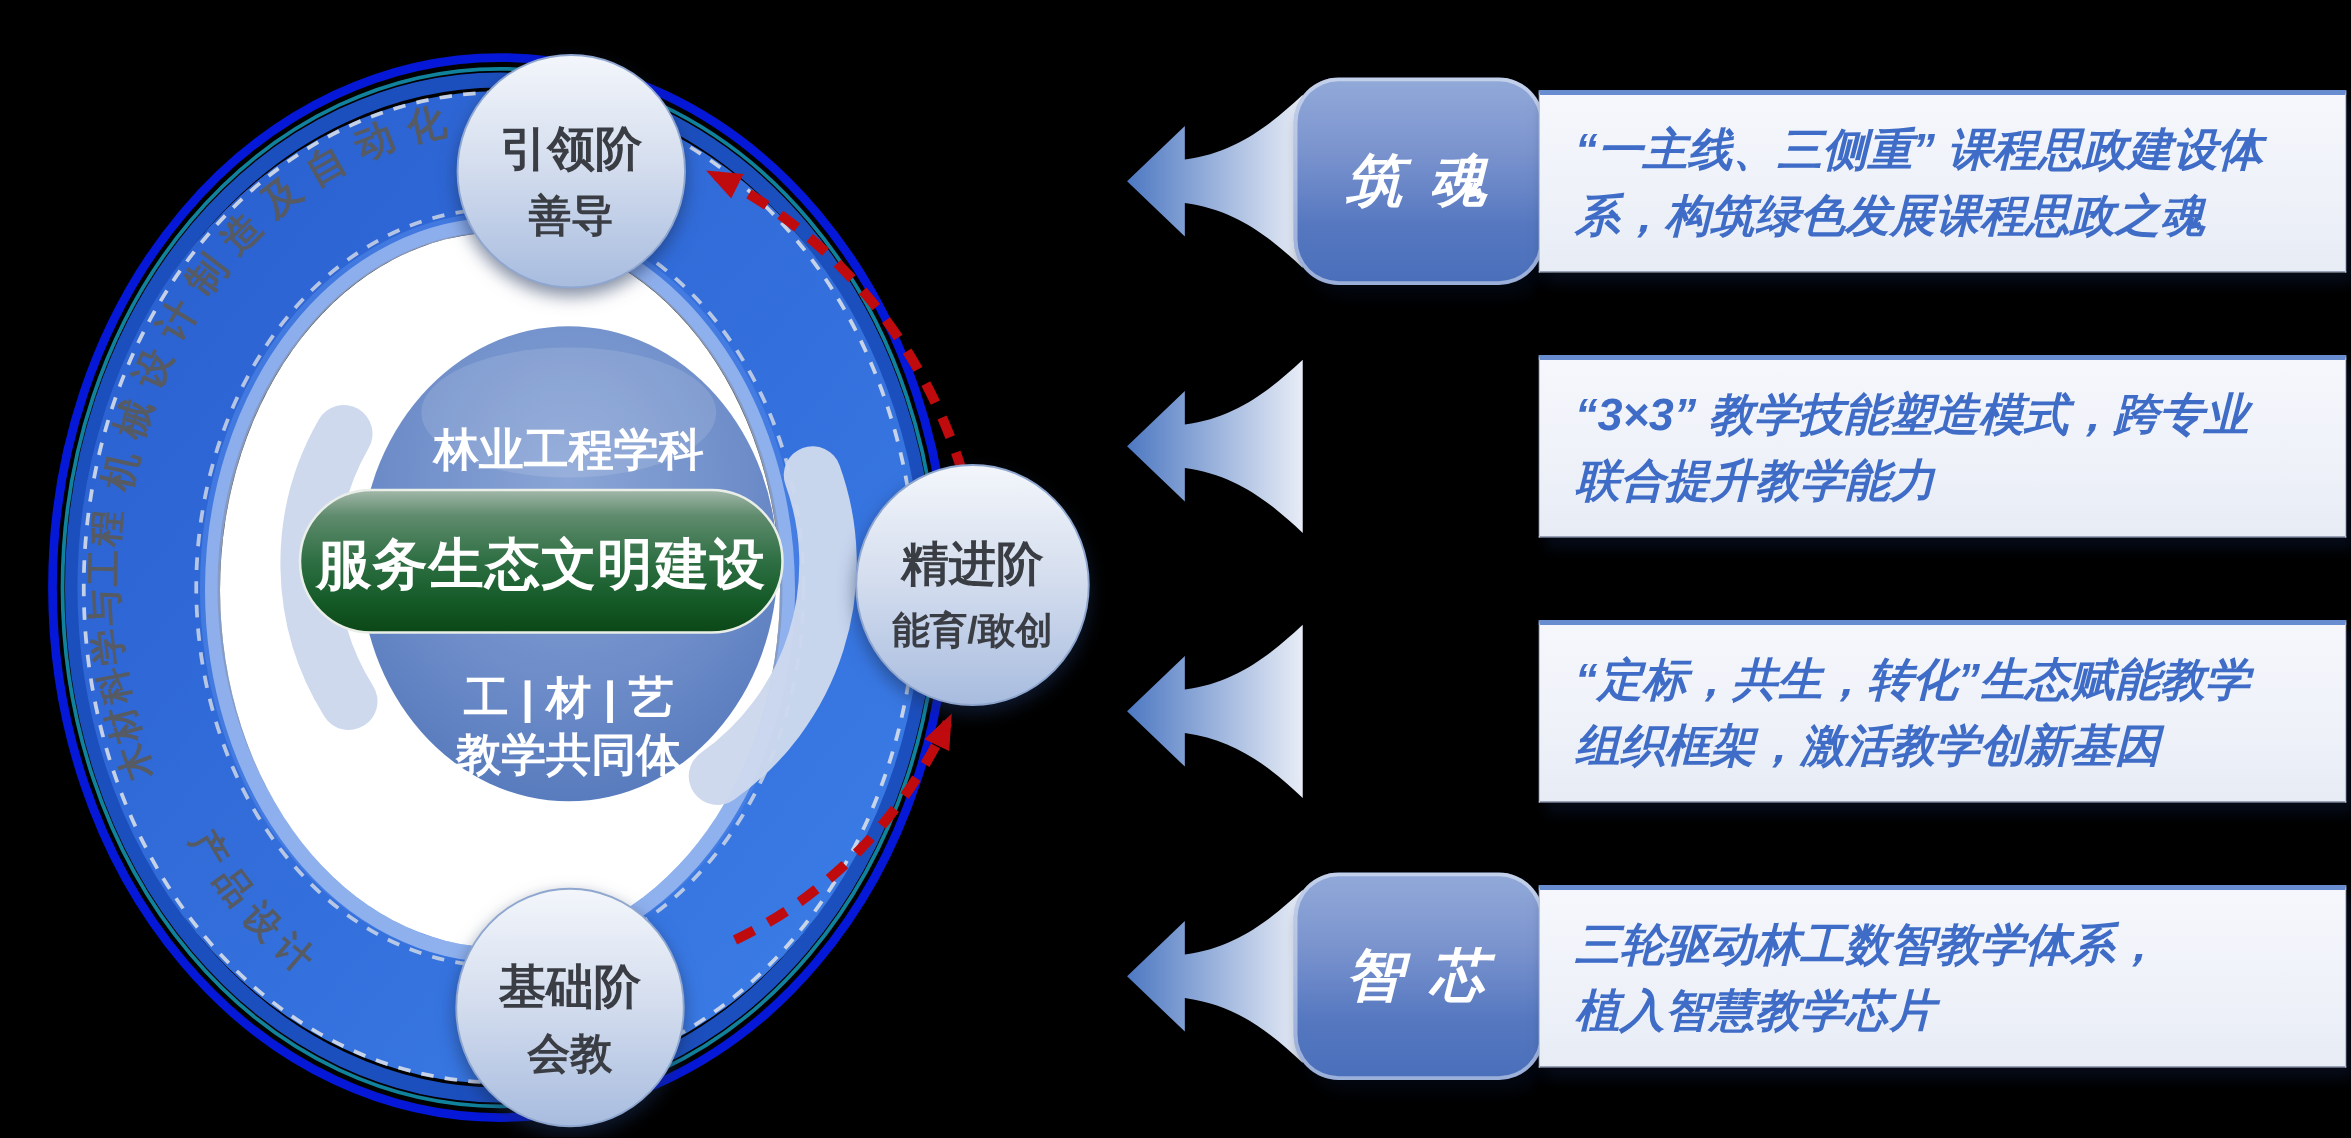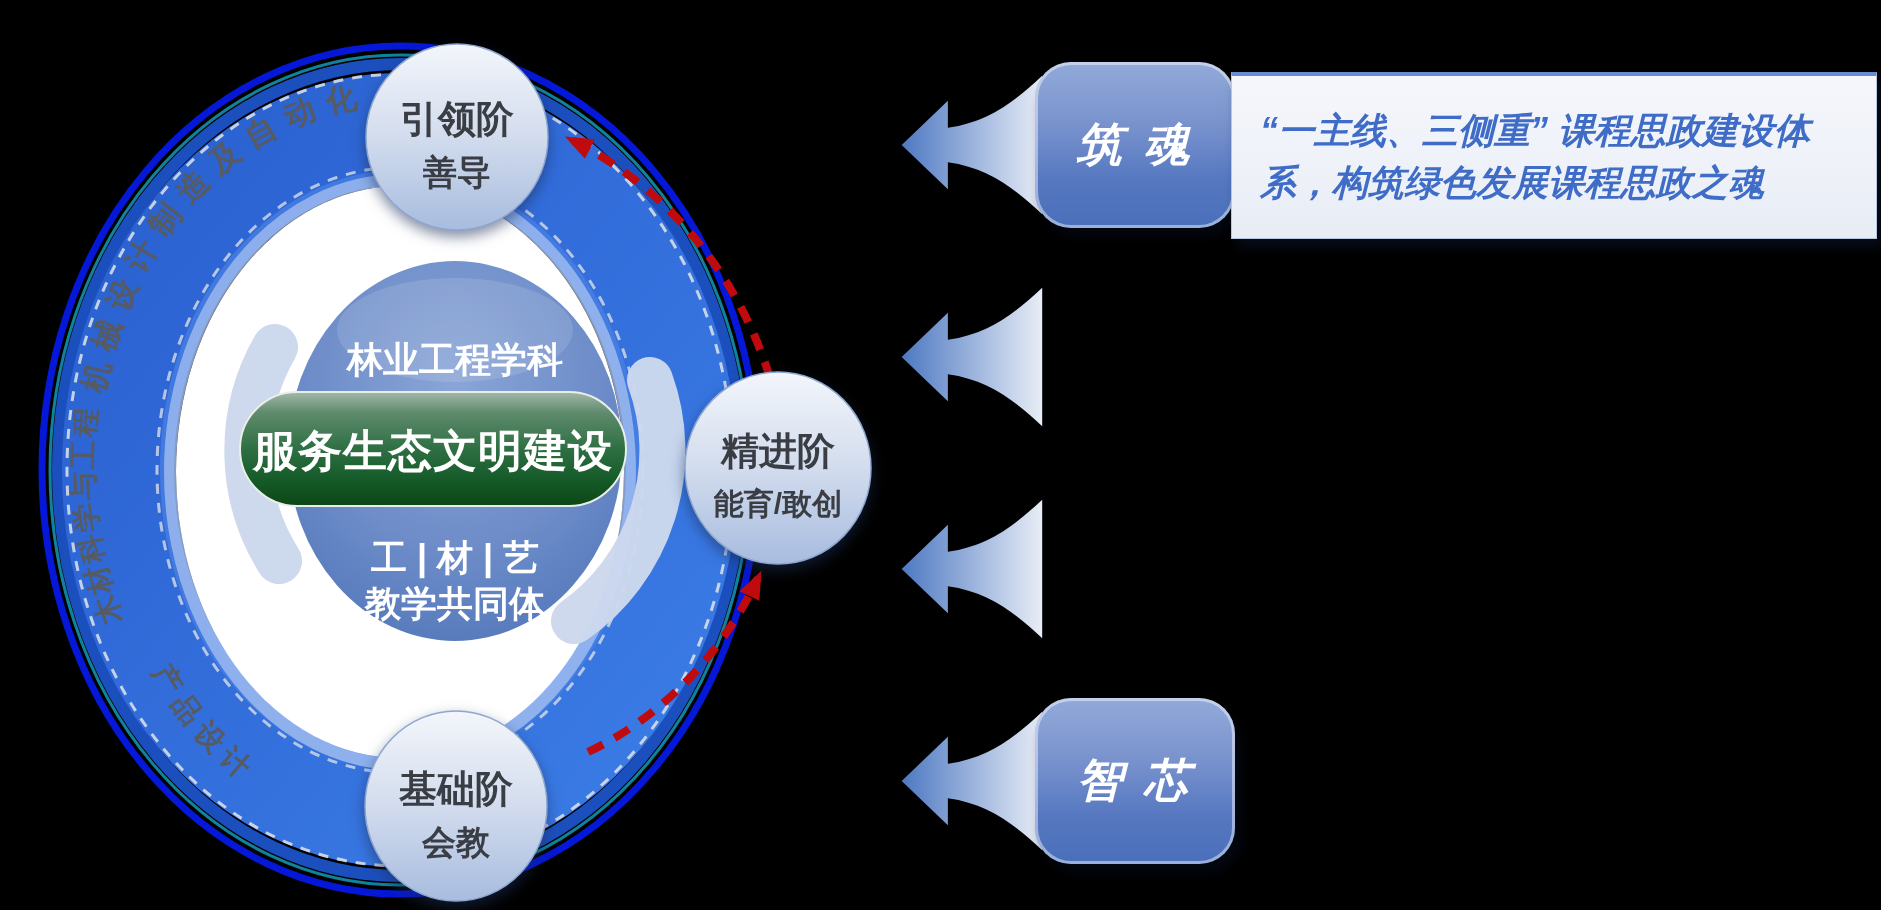--- a/index.html
+++ b/index.html
@@ -16,21 +16,21 @@
     position:absolute;left:148px;top:0;width:200px;height:166px;
     border-radius:36px;
     background:linear-gradient(180deg,#92aad9 0%,#7b94ce 35%,#5577c0 72%,#4a6fba 100%);
     box-shadow:inset 0 0 0 3px rgba(255,255,255,.45), 7px 9px 12px rgba(5,10,25,.65);
     display:flex;align-items:center;justify-content:center;
   }
   .label-box span{
     color:#fff;font-size:46px;font-weight:bold;letter-spacing:4px;white-space:nowrap;
   }
   .desc-box{
-    position:absolute;left:344px;top:10px;width:646px;height:167px;
+    position:absolute;left:344px;top:10px;width:646px;height:146px;
     background:linear-gradient(180deg,#f5f7fc 0%,#eef1f8 60%,#e7ecf5 100%);
     border:1px solid #b9c6e2;border-top:4px solid #688cd0;
     box-shadow:6px 9px 10px rgba(10,18,40,.6);
     display:flex;align-items:center;
     padding:0 18px 0 28px;box-sizing:border-box;
   }
   .desc-box p{
     margin:0;color:#3e6cc6;font-size:36px;font-weight:bold;
     line-height:1.45;white-space:pre-line;
   }
@@ -159,40 +159,52 @@
 <div class="row" id="row2">
   <svg class="flare" viewBox="0 0 150 160" xmlns="http://www.w3.org/2000/svg">
     <defs>
         <linearGradient id="gF2" x1="0" y1="0" x2="1" y2="0">
       <stop offset="0" stop-color="#4d78c2"></stop>
           <stop offset="1" stop-color="#e8edf6"></stop>
         </linearGradient>
       </defs>
     <path d="M4 80 L52 34 L52 62 C 95 56 122 34 150 8 L150 152 C 122 126 95 104 52 98 L52 126 Z" fill="url(#gF2)"></path>
   </svg>
+  <div class="desc-box">
+    <p>“3×3” 教学技能塑造模式，跨专业
+联合提升教学能力</p>
+  </div>
 </div>
 
 <div class="row" id="row3">
   <svg class="flare" viewBox="0 0 150 160" xmlns="http://www.w3.org/2000/svg">
     <defs>
         <linearGradient id="gF3" x1="0" y1="0" x2="1" y2="0">
       <stop offset="0" stop-color="#4d78c2"></stop>
           <stop offset="1" stop-color="#e8edf6"></stop>
         </linearGradient>
       </defs>
     <path d="M4 80 L52 34 L52 62 C 95 56 122 34 150 8 L150 152 C 122 126 95 104 52 98 L52 126 Z" fill="url(#gF3)"></path>
   </svg>
+  <div class="desc-box">
+    <p>“定标，共生，转化”生态赋能教学
+组织框架，激活教学创新基因</p>
+  </div>
 </div>
 
 <div class="row" id="row4">
   <svg class="flare" viewBox="0 0 150 160" xmlns="http://www.w3.org/2000/svg">
     <defs>
         <linearGradient id="gF4" x1="0" y1="0" x2="1" y2="0">
       <stop offset="0" stop-color="#4d78c2"></stop>
           <stop offset="1" stop-color="#e8edf6"></stop>
         </linearGradient>
       </defs>
     <path d="M4 80 L52 34 L52 62 C 95 56 122 34 150 8 L150 152 C 122 126 95 104 52 98 L52 126 Z" fill="url(#gF4)"></path>
   </svg>
   <div class="label-box">
     <span>智 芯</span>
   </div>
+  <div class="desc-box">
+    <p>三轮驱动林工数智教学体系，
+植入智慧教学芯片</p>
+  </div>
 </div>
 
 </body></html>

